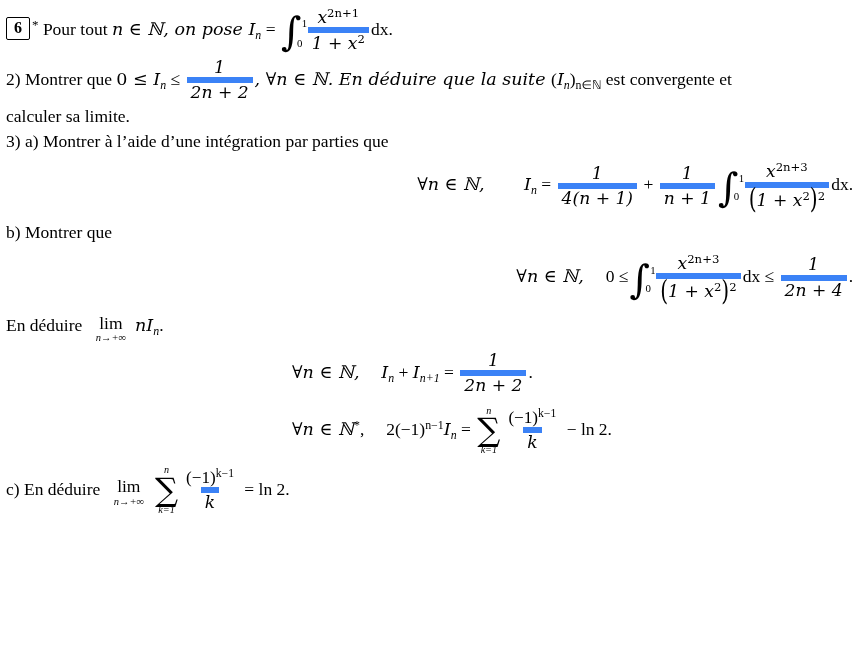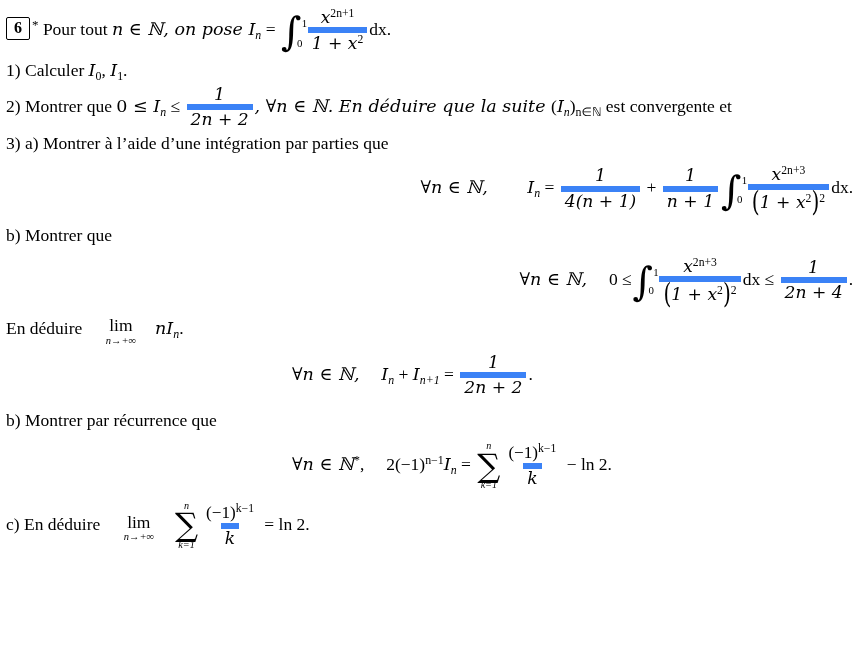--- a/index.html
+++ b/index.html
@@ -20,21 +20,21 @@
     height: 671px;
     padding: 8px 6px 0 6px;
     box-sizing: border-box;
   }
 
   
   .math { font-family: "DejaVu Serif", serif; font-style: italic; }
   .up   { font-style: normal; }
   .sub  { font-size: 0.68em; vertical-align: -0.33em; font-style: italic; }
   .subn { font-size: 0.68em; vertical-align: -0.33em; font-style: normal; }
-  .supn { font-size: 0.68em; vertical-align: 0.52em; font-style: normal; font-family: Liberation Serif, serif; }
+  .supn { font-size: 0.68em; vertical-align: 0.52em; font-style: normal; }
 
   
   .frac {
     display: inline-flex;
     flex-direction: column;
     align-items: center;
     vertical-align: middle;
     font-size: 0.98em;
     margin: 0 2px;
     position: relative;
@@ -87,21 +87,21 @@
   .sumop .slim { font-size: 0.58em; line-height: 1.05; font-style: italic; }
   .sumop .sglyph { font-family: "DejaVu Serif", serif; font-size: 1.85em; line-height: 0.88; }
 
   
   .limop {
     display: inline-flex;
     flex-direction: column;
     align-items: center;
     vertical-align: middle;
     font-style: normal;
-    margin: 0 19px;
+    margin: 0 9px;
     position: relative;
     top: 0.10em;
   }
   .limop .lmain { line-height: 1.0; }
   .limop .lsub { font-size: 0.60em; line-height: 1.05; font-style: italic; }
   .bigp2 { font-size: 1.18em; font-style: normal; display: inline-block; transform: scaleY(1.35); position: relative; top: 0.04em; }
 
   
   .line {
     font-size: 17.5px;
@@ -146,29 +146,29 @@
         <span class="lims">
           <span class="top">1</span>
           <span class="bot">0</span>
         </span>
       </span><span class="frac">
         <span class="num math"><span>x</span><span class="supn">2n+1</span></span>
         <span class="den math"><span>1 + x</span><span class="supn">2</span></span>
       </span><span class="up">dx.</span>
   </div>
 
-  <div class="line">
-    <span>1) Calculer </span><span class="math">I</span><span class="subn">0</span><span>, </span><span class="math">I</span><span class="subn">1</span><span>.</span>
-  </div>
 
   <div class="line wrap">
     <span>2) Montrer que </span><span class="math up">0 ≤ </span><span class="math">I</span><span class="sub">n</span><span> ≤ </span><span class="frac">
         <span class="num math"><span>1</span></span>
         <span class="den math"><span>2n + 2</span></span>
       </span><span class="math">, ∀n ∈ ℕ. En déduire que la suite </span><span class="up">(</span><span class="math">I</span><span class="sub">n</span><span class="up">)</span><span class="subn">n∈ℕ</span><span> est convergente et</span>
+  </div>
+  <div class="line">
+    <span>calculer sa limite.</span>
   </div>
 
   <div class="line">
     <span>3) a) Montrer à l’aide d’une intégration par parties que</span>
   </div>
 
   <div class="display ind1">
     <span class="math">∀n ∈ ℕ,</span>
     &nbsp;&nbsp;&nbsp;&nbsp;&nbsp;&nbsp;&nbsp;
     <span class="math">I</span><span class="sub">n</span>
@@ -230,23 +230,20 @@
     <span class="math">I</span><span class="sub">n</span>
     <span>+</span>
     <span class="math">I</span><span class="sub">n+1</span>
     <span>=</span>
     <span class="frac">
         <span class="num math"><span>1</span></span>
         <span class="den math"><span>2n + 2</span></span>
       </span><span>.</span>
   </div>
 
-  <div class="line">
-    <span>b) Montrer par récurrence que</span>
-  </div>
 
   <div class="display ind4">
     <span class="math">∀n ∈ ℕ</span><span class="supn">*</span><span>,</span>
     &nbsp;&nbsp;&nbsp;
     <span class="up">2(−1)</span><span class="supn">n−1</span><span class="math">I</span><span class="sub">n</span>
     <span>=</span>
     <span class="sumop">
         <span class="slim">n</span>
         <span class="sglyph">∑</span>
         <span class="slim">k=1</span>

